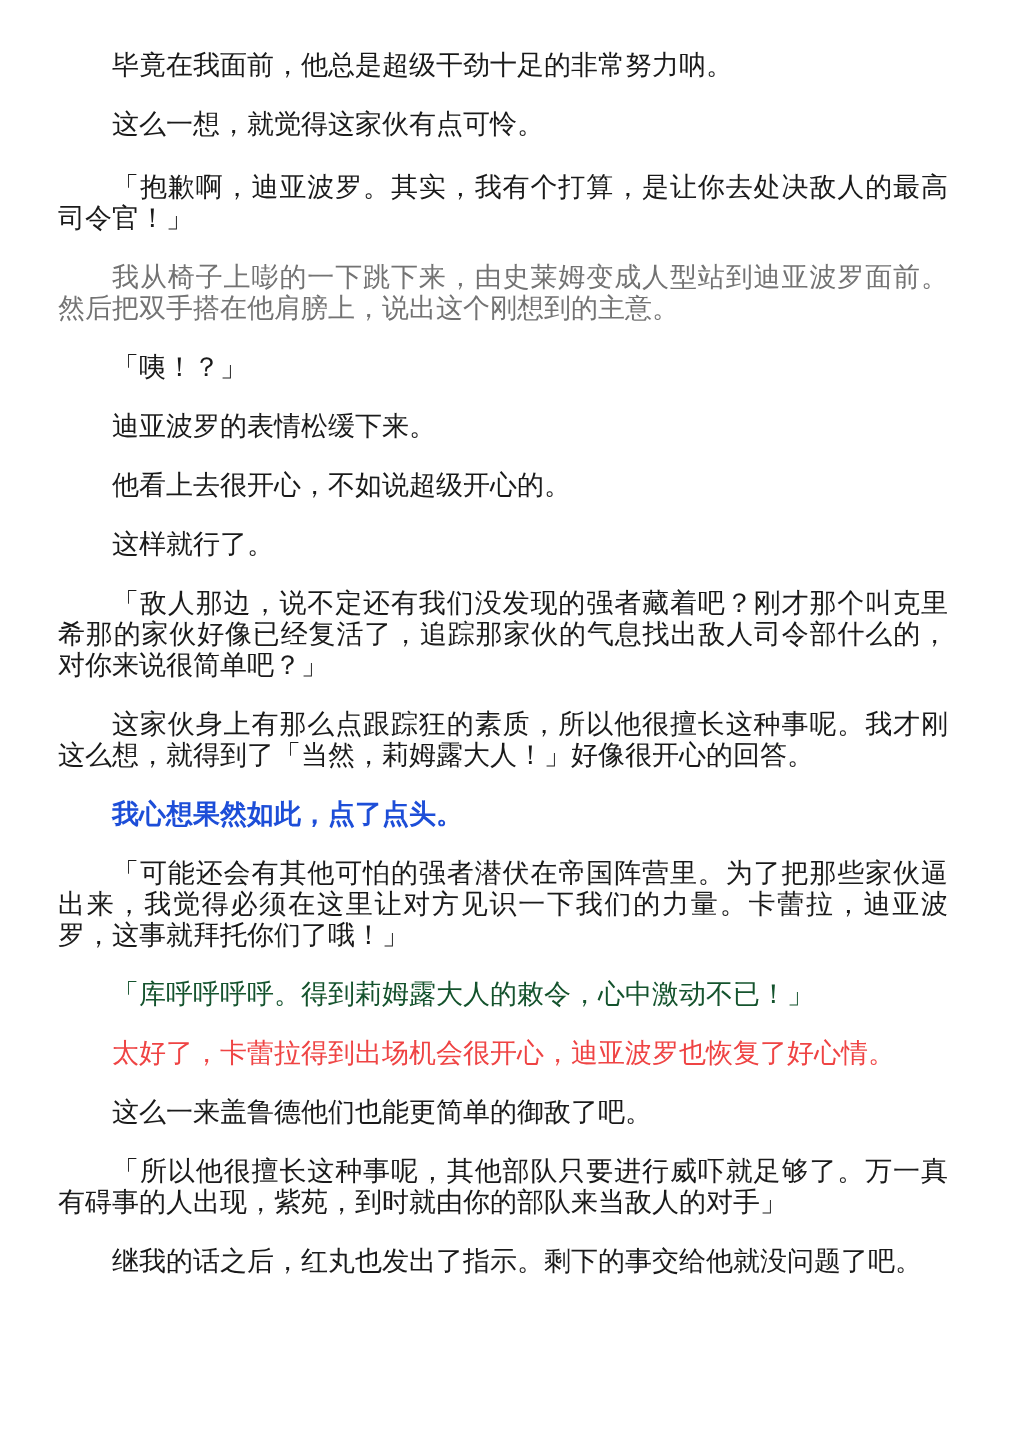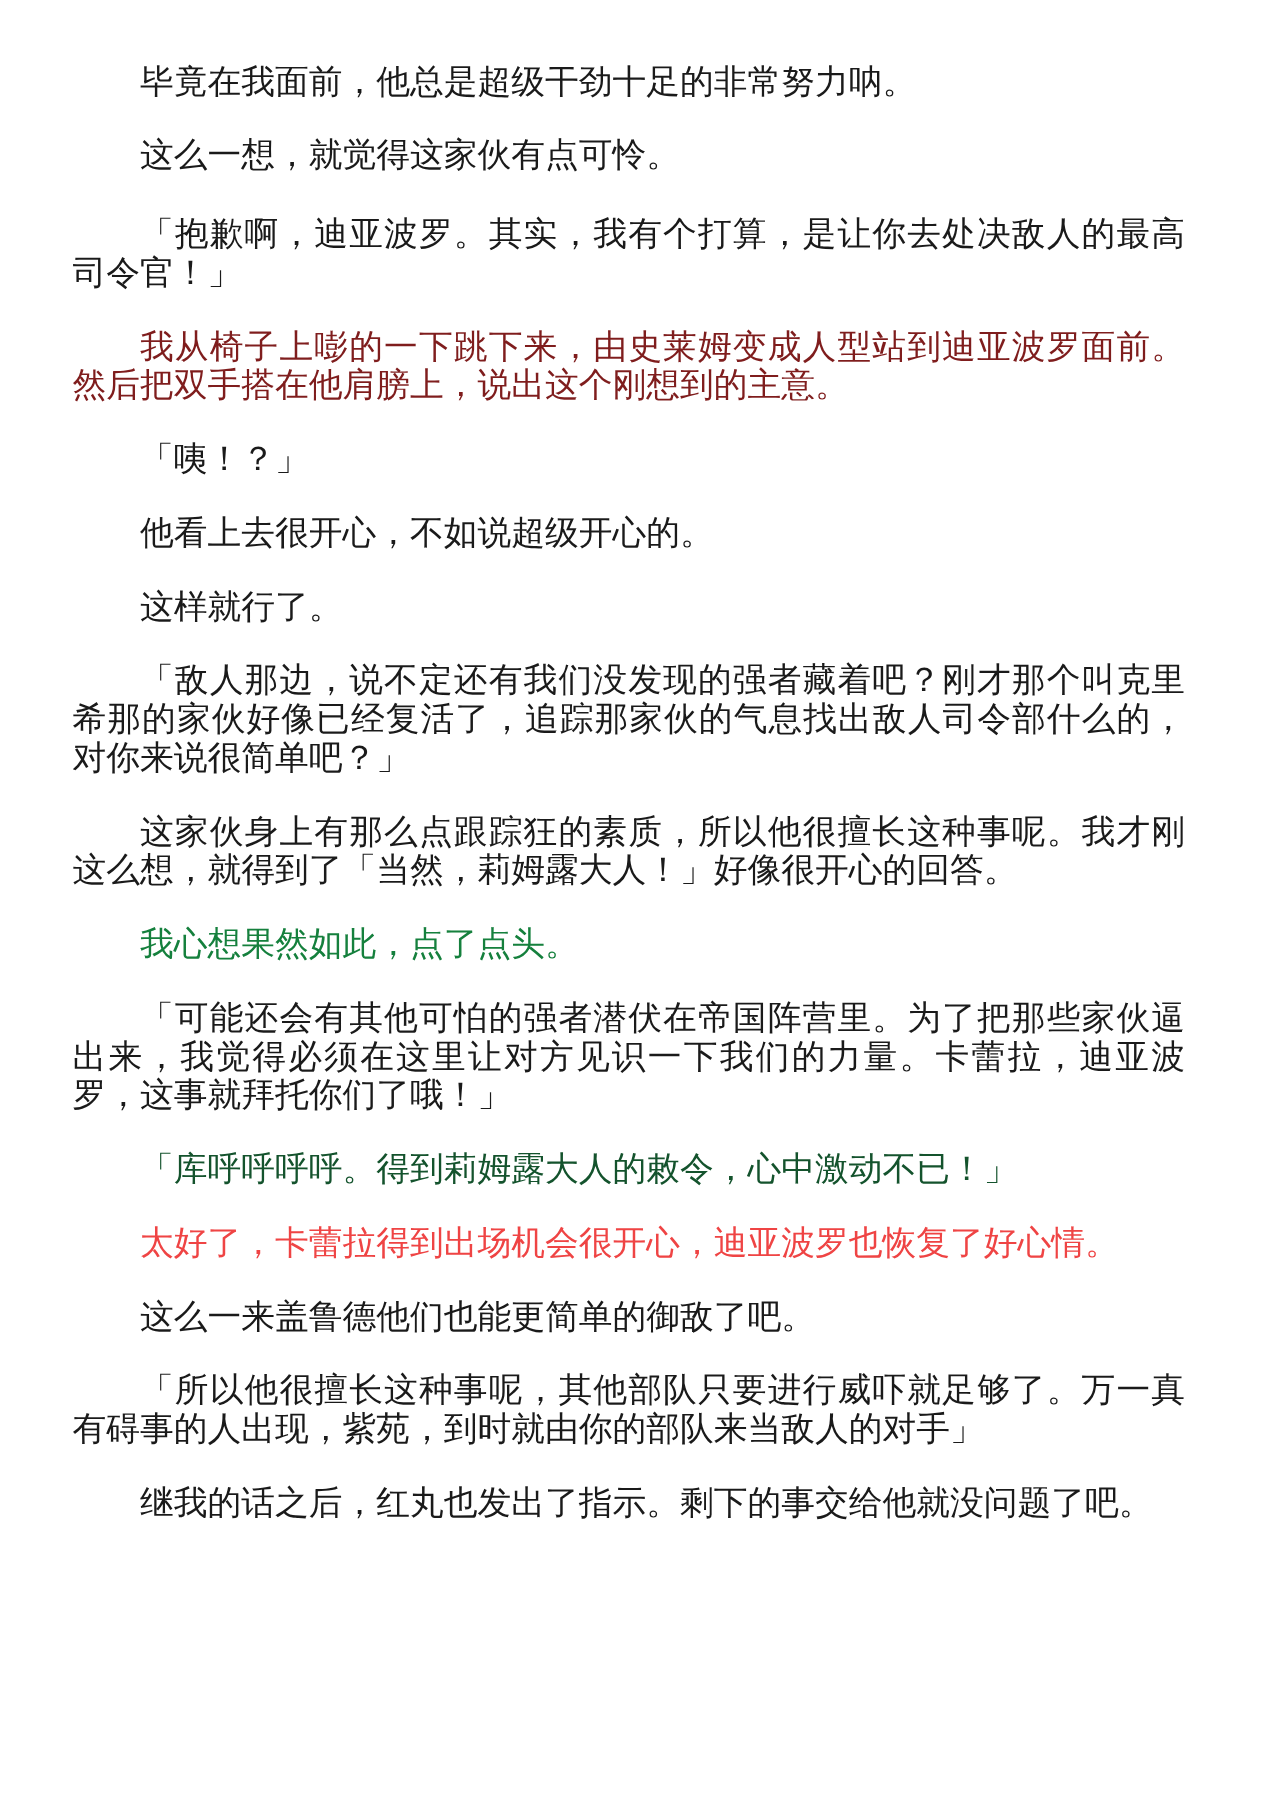--- a/index.html
+++ b/index.html
@@ -35,27 +35,28 @@
   }
 </style>
 </head>
 <body>
 
 <div class="page" style="background: rgb(255, 255, 255);">
   <div class="text-body" id="paragraph-container">
       <p style="color: rgb(26, 26, 26);">毕竟在我面前，他总是超级干劲十足的非常努力呐。</p>
       <p style="color: rgb(26, 26, 26);">这么一想，就觉得这家伙有点可怜。</p>
       <p style="color: rgb(26, 26, 26); margin-top: 32px;">「抱歉啊，迪亚波罗。其实，我有个打算，是让你去处决敌人的最高司令官！」</p>
-      <p style="color: #7f1d1d;">我从椅子上嘭的一下跳下来，由史莱姆变成人型站到迪亚波罗面前。然后把双手搭在他肩膀上，说出这个刚想到的主意。</p>
+      <p style="color: #737373;">我从椅子上嘭的一下跳下来，由史莱姆变成人型站到迪亚波罗面前。然后把双手搭在他肩膀上，说出这个刚想到的主意。</p>
       <p style="color: rgb(26, 26, 26);">「咦！？」</p>
+      <p style="color: rgb(26, 26, 26);">迪亚波罗的表情松缓下来。</p>
       <p style="color: rgb(26, 26, 26);">他看上去很开心，不如说超级开心的。</p>
       <p style="color: rgb(26, 26, 26);">这样就行了。</p>
       <p style="color: rgb(26, 26, 26);">「敌人那边，说不定还有我们没发现的强者藏着吧？刚才那个叫克里希那的家伙好像已经复活了，追踪那家伙的气息找出敌人司令部什么的，对你来说很简单吧？」</p>
       <p style="color: rgb(26, 26, 26);">这家伙身上有那么点跟踪狂的素质，所以他很擅长这种事呢。我才刚这么想，就得到了「当然，莉姆露大人！」好像很开心的回答。</p>
-      <p style="color: #15803d;">我心想果然如此，点了点头。</p>
+      <p style="color: #1d4ed8; font-weight: bold;">我心想果然如此，点了点头。</p>
       <p style="color: rgb(26, 26, 26);">「可能还会有其他可怕的强者潜伏在帝国阵营里。为了把那些家伙逼出来，我觉得必须在这里让对方见识一下我们的力量。卡蕾拉，迪亚波罗，这事就拜托你们了哦！」</p>
       <p style="color: #14532d;">「库呼呼呼呼。得到莉姆露大人的敕令，心中激动不已！」</p>
       <p style="color: #ef4444; margin-top: 27px;">太好了，卡蕾拉得到出场机会很开心，迪亚波罗也恢复了好心情。</p>
       <p style="color: rgb(26, 26, 26);">这么一来盖鲁德他们也能更简单的御敌了吧。</p>
       <p style="color: rgb(26, 26, 26);">「所以他很擅长这种事呢，其他部队只要进行威吓就足够了。万一真有碍事的人出现，紫苑，到时就由你的部队来当敌人的对手」</p>
       <p style="color: rgb(26, 26, 26);">继我的话之后，红丸也发出了指示。剩下的事交给他就没问题了吧。</p>
     </div>
 </div>
 
 </body></html>

